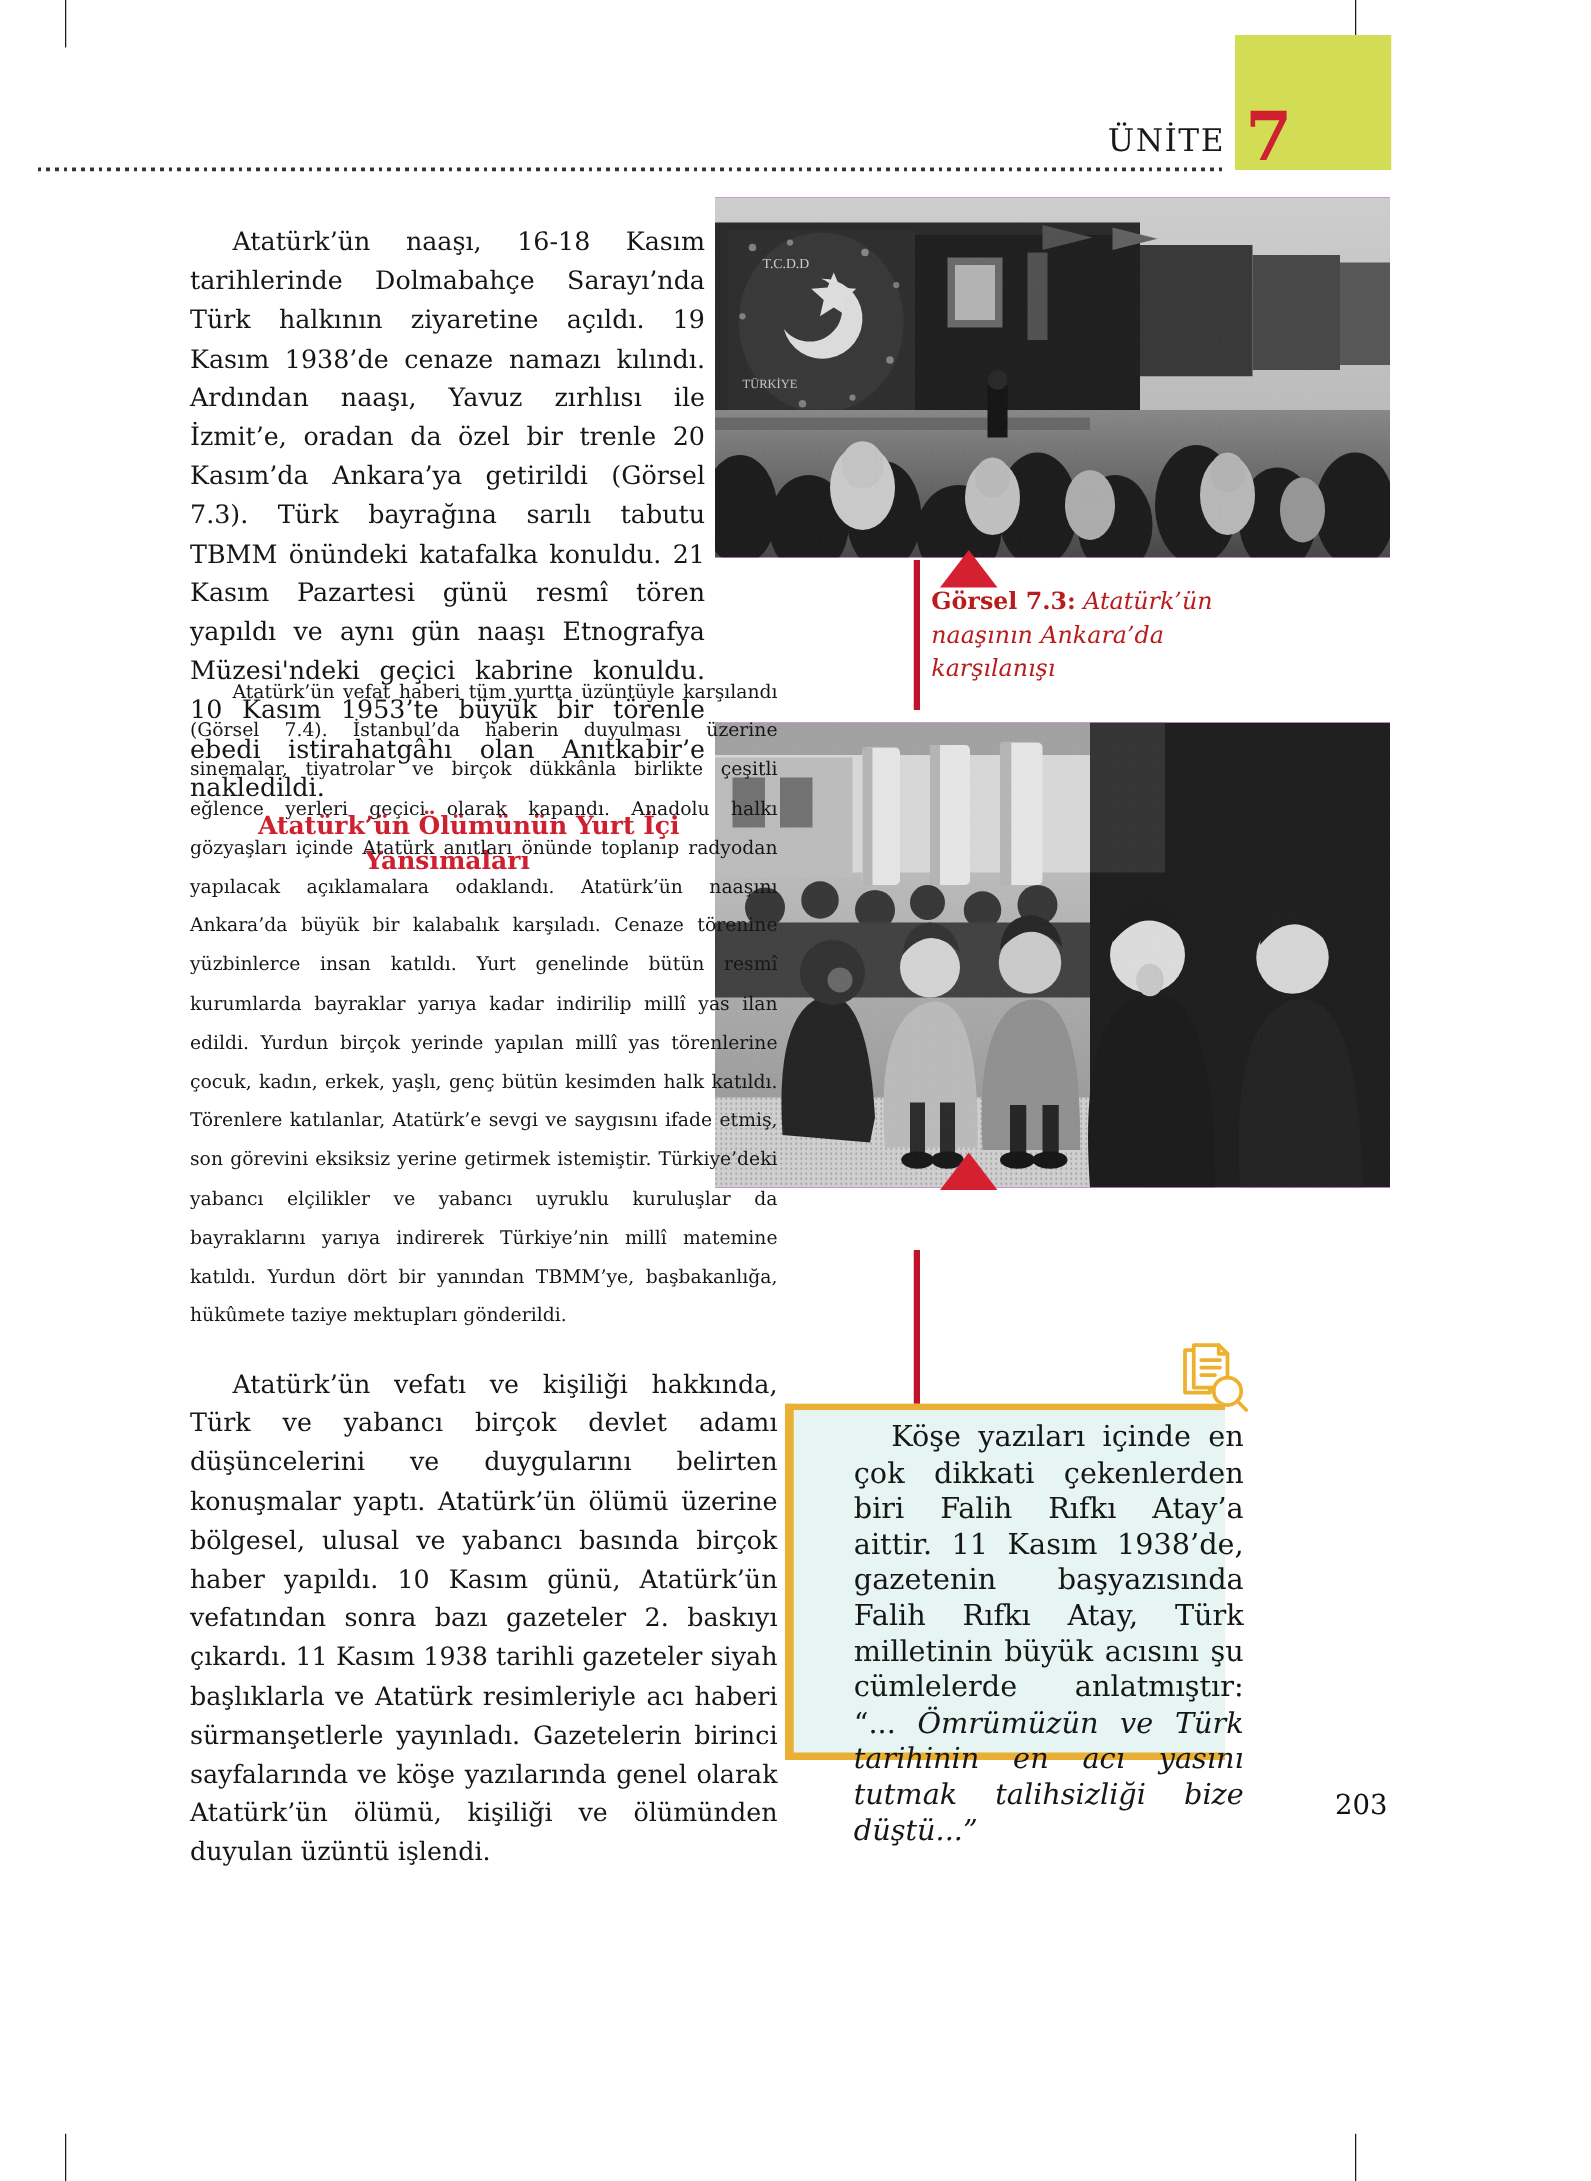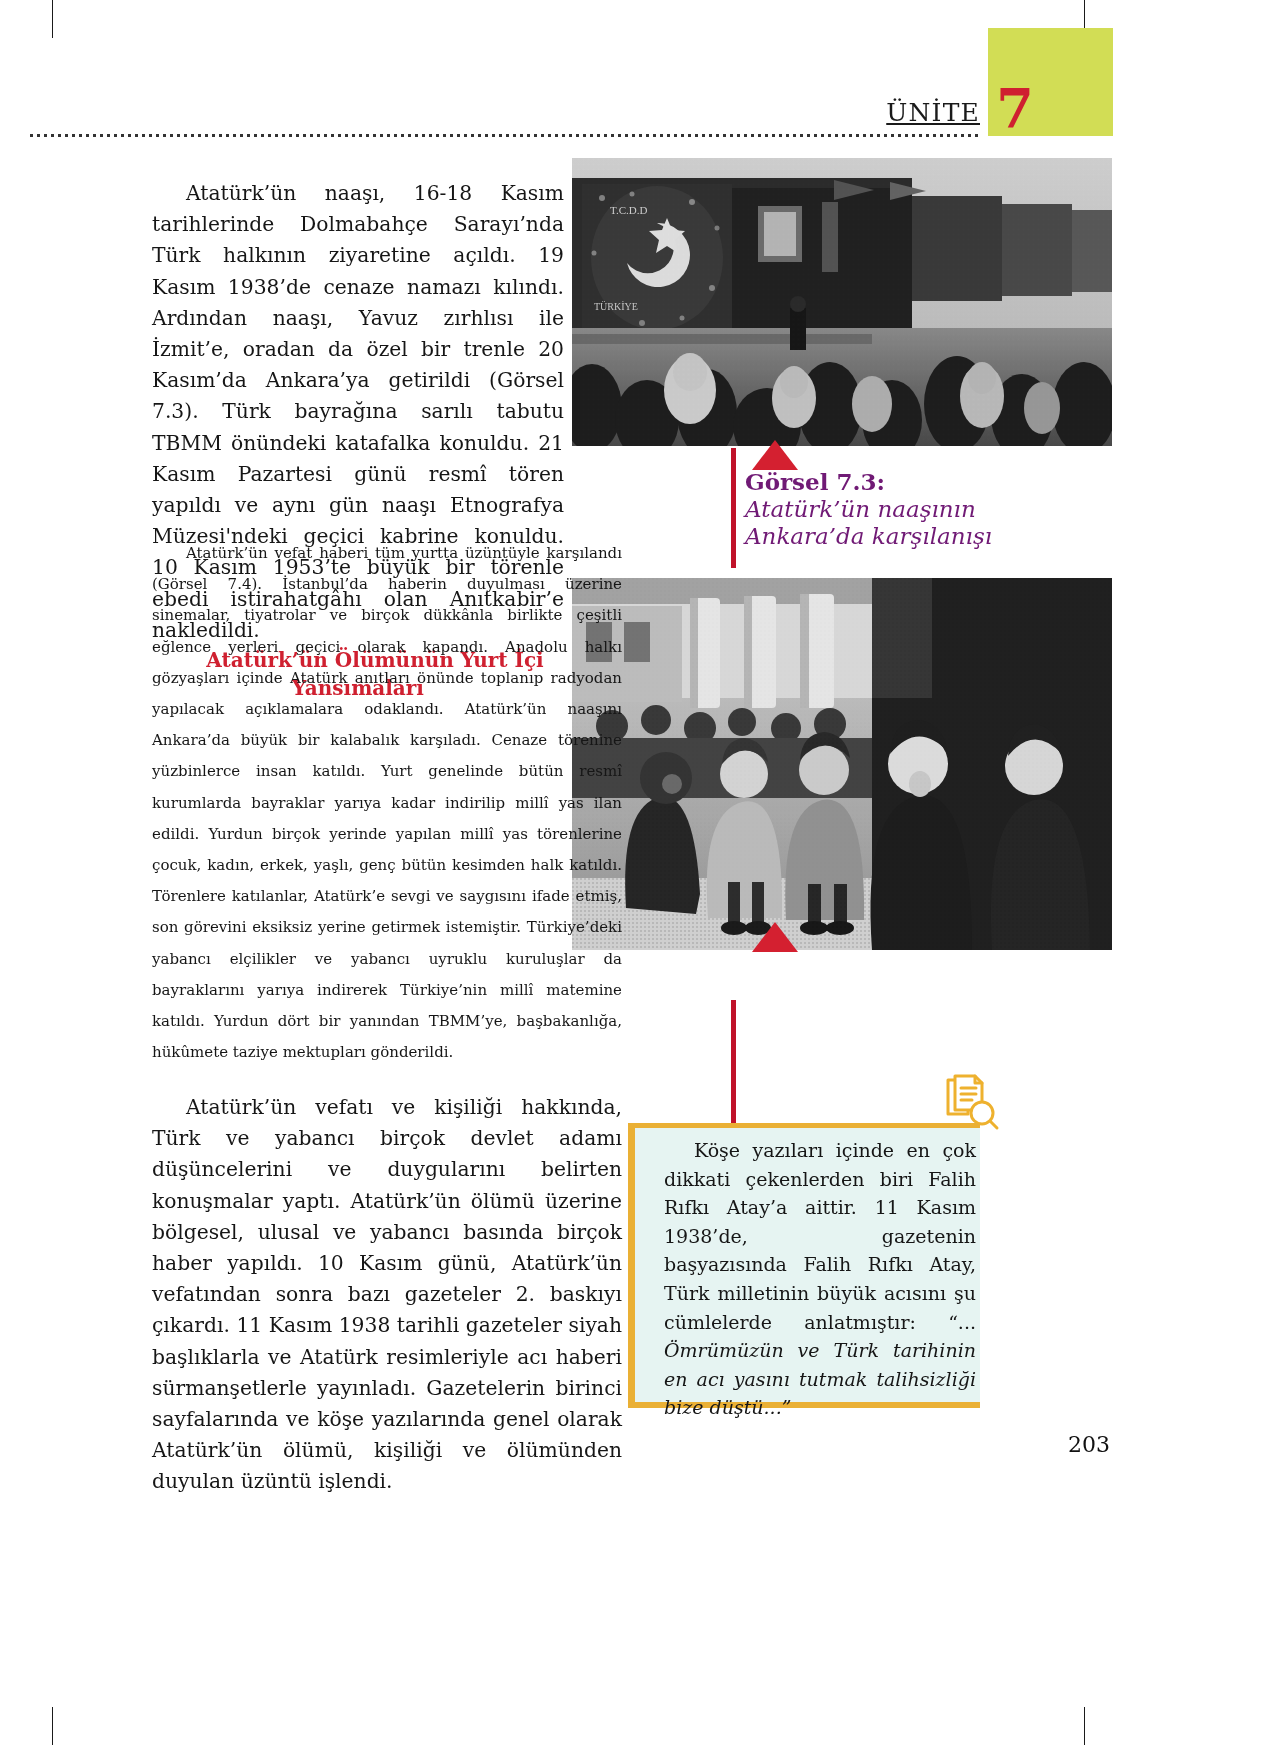--- a/index.html
+++ b/index.html
@@ -37,21 +37,20 @@
   .unit-label {
     position: absolute;
     left: 860px;
     top: 98px;
     width: 120px;
     text-align: right;
     font-family: "DejaVu Serif", "Liberation Serif", serif;
     font-size: 25px;
     letter-spacing: 1.2px;
     color: #1a1a1a;
-    text-decoration: underline;
   }
   .unit-number {
     position: absolute;
     left: 985px;
     top: 82px;
     width: 60px;
     text-align: center;
     font-family: "DejaVu Serif", "Liberation Serif", serif;
     font-size: 54px;
     font-weight: bold;
@@ -140,23 +139,23 @@
   }
   .red-tri {
     position: absolute;
     width: 0; height: 0;
     border-left: 23px solid transparent;
     border-right: 23px solid transparent;
     border-bottom: 30px solid #d42030;
   }
   .caption {
     position: absolute;
-    font-size: 23px;
+    font-size: 19px;
     line-height: 27px;
-    color: #701a75;
+    color: #b91c1c;
     font-style: italic;
   }
   .caption b {
     font-style: normal;
     font-weight: bold;
   }
 
   
   .info-box {
     position: absolute;
@@ -172,24 +171,24 @@
   .info-box-bottombar {
     position: absolute;
     left: 628px;
     top: 1402px;
     width: 352px;
     height: 6px;
     background: #eab035;
   }
   .info-text {
     position: absolute;
-    left: 664px;
+    left: 683px;
     top: 1136px;
     width: 312px;
-    font-size: 19px;
+    font-size: 23px;
     line-height: 28.6px;
     color: #161616;
     text-align: justify;
   }
   .info-text p { margin: 0; text-indent: 30px; }
   .info-text i { font-style: italic; }
 
   .doc-icon {
     position: absolute;
     left: 938px;

